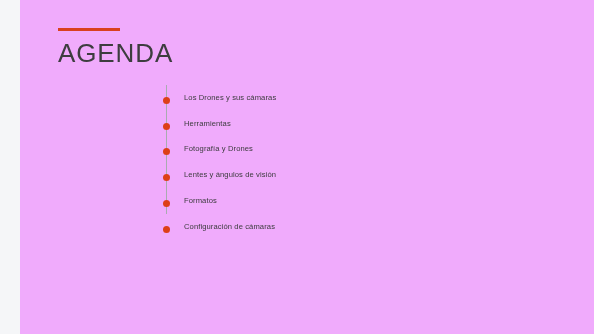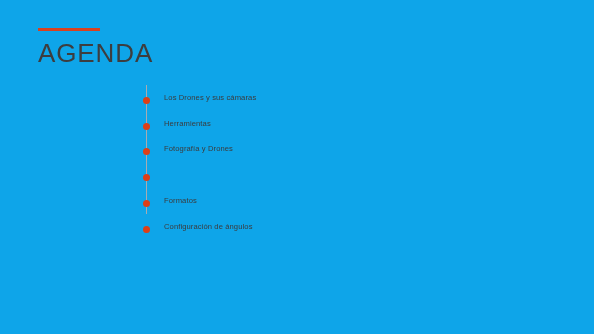--- a/index.html
+++ b/index.html
@@ -11,21 +11,22 @@
     height: 334px;
     background: #f5f6f8;
     font-family: "Liberation Sans", sans-serif;
     overflow: hidden;
     position: relative;
   }
 
   .slide {
     position: absolute;
     inset: 0;
-    background: #0ea5e9;
+    background: #f0abfc;
+    margin-left: 20px;
   }
 
   
   .title-block {
     position: absolute;
     left: 38px;
     top: 28px;
   }
   .title-rule {
     width: 62px;
@@ -115,28 +116,29 @@
 
     <div class="agenda-item">
       <div class="connector"></div>
       <div class="bullet"></div>
       <div class="label">Fotografía y Drones</div>
     </div>
 
     <div class="agenda-item">
       <div class="connector"></div>
       <div class="bullet"></div>
+      <div class="label">Lentes y ángulos de visión</div>
     </div>
 
     <div class="agenda-item">
       <div class="connector"></div>
       <div class="bullet"></div>
       <div class="label">Formatos</div>
     </div>
 
     <div class="agenda-item">
 
       <div class="bullet"></div>
-      <div class="label">Configuración de ángulos</div>
+      <div class="label">Configuración de cámaras</div>
     </div>
 
   </div>
 </div>
 
 </body></html>

